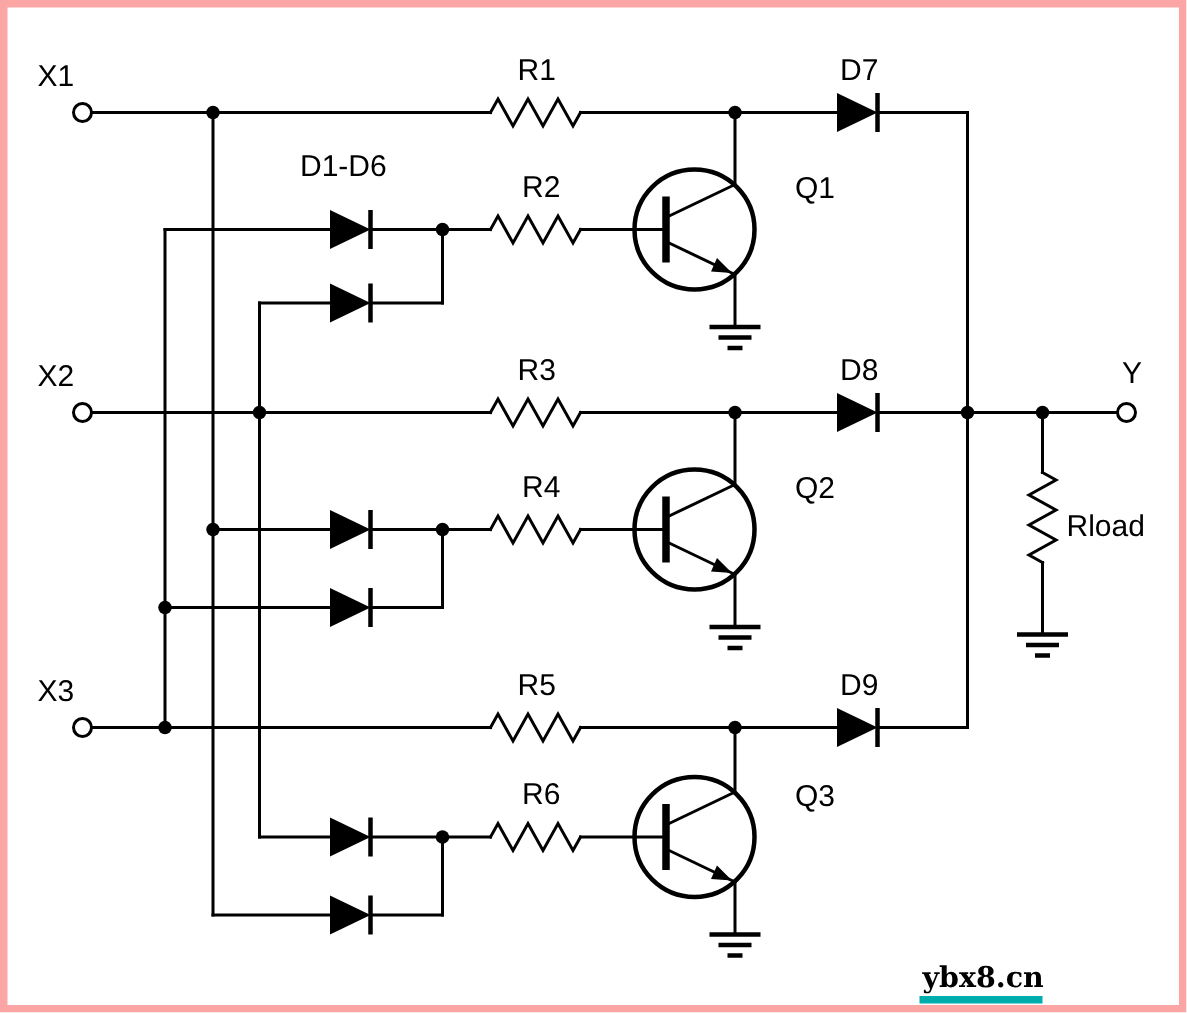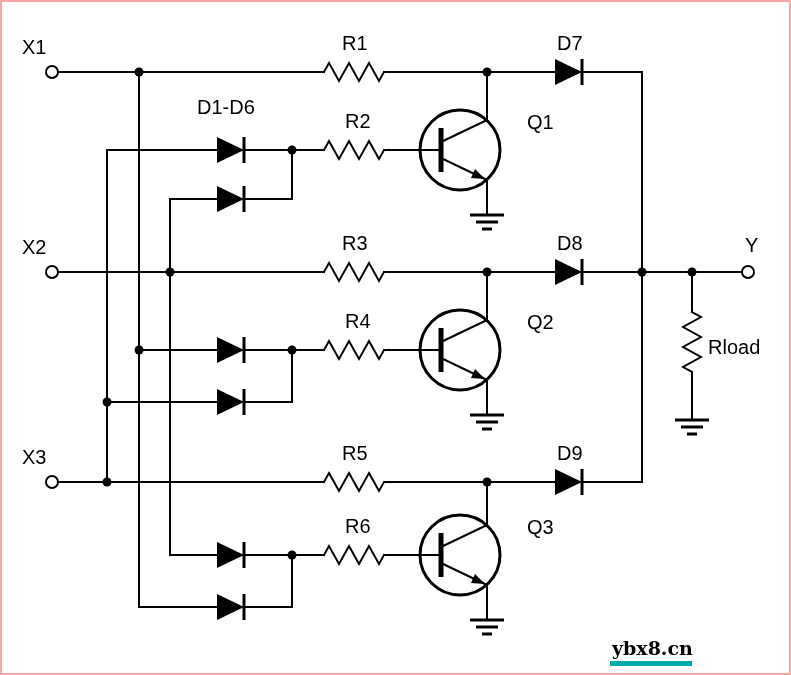--- a/index.html
+++ b/index.html
@@ -1,18 +1,18 @@
 <!DOCTYPE html>
 <html><head>
 <meta charset="utf-8">
 <style>
   html,body{margin:0;padding:0;background:#fff;}
   .page{
     width:791px;height:675px;background:#fff;
-    border:2px solid #fca5a5;box-sizing:border-box;
+    border:5px solid #fca5a5;box-sizing:border-box;
     position:relative;overflow:hidden;
     font-family:"Liberation Sans",sans-serif;
   }
   svg{display:block;}
   .wire{stroke:#000;stroke-width:2;fill:none;stroke-linecap:square;}
   .lead{stroke:#000;stroke-width:2;fill:none;stroke-linecap:round;}
   .body-circle{stroke:#000;stroke-width:3;fill:none;}
   .base-bar{stroke:#000;stroke-width:5;fill:none;}
   .gnd{stroke:#000;stroke-width:3;fill:none;}
   .cathode{stroke:#000;stroke-width:3;fill:none;}

